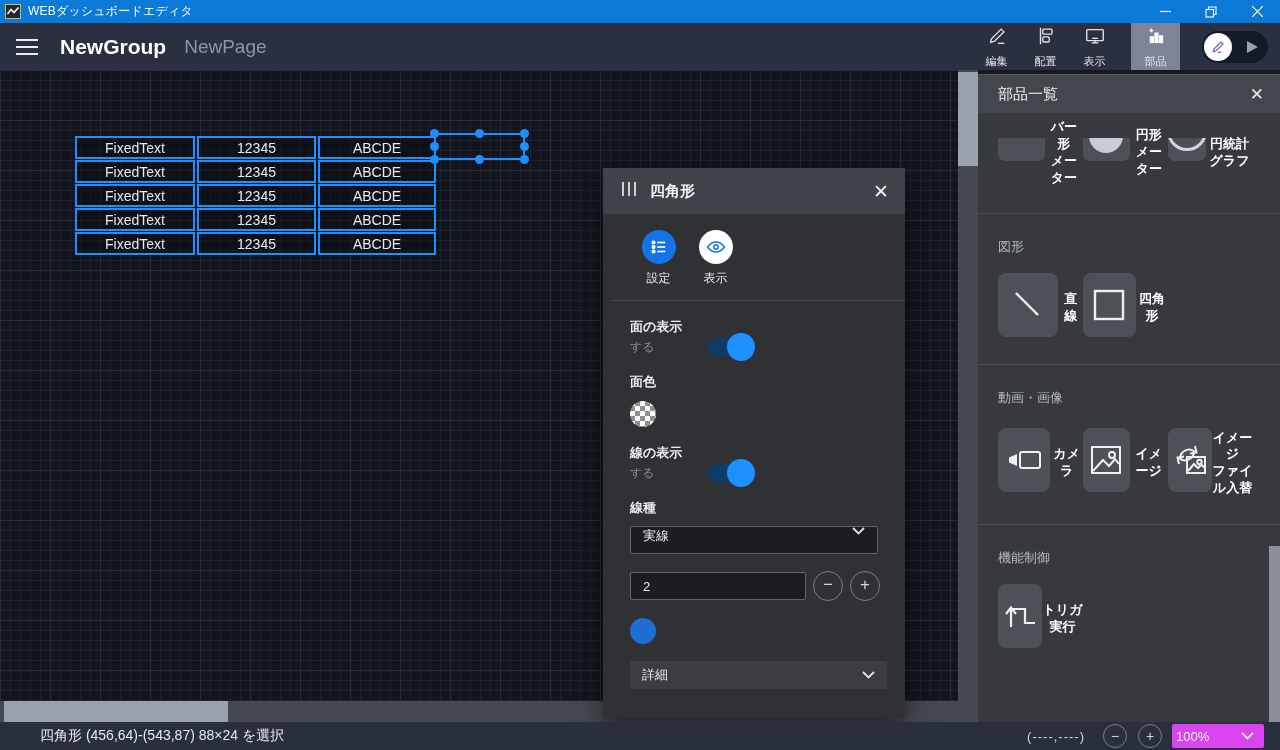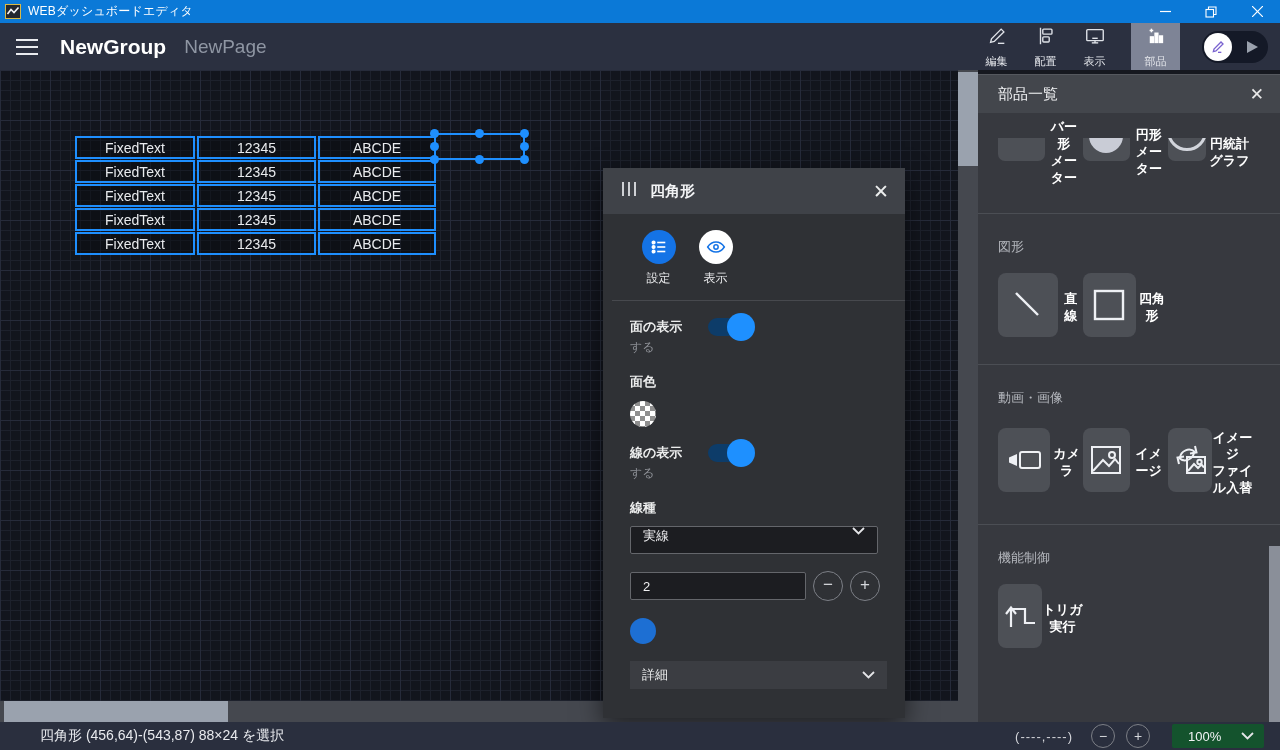--- a/index.html
+++ b/index.html
@@ -93,21 +93,21 @@
   .props-body { padding:16px 18px 0 27px; }
   .tabs { display:flex; }
   .tab { width:57px; display:flex; flex-direction:column; align-items:center; }
   .tab-circle { width:34px; height:34px; border-radius:50%; display:flex; align-items:center;
     justify-content:center; }
   .tab-circle.on { background:#1473e6; }
   .tab-circle.off { background:#ffffff; }
   .tab-label { margin-top:6px; font-size:12px; color:#e8e9eb; }
   .tabs-sep { border-bottom:1px solid #47494e; margin:13px -18px 0 -18px; }
   .field { margin-top:17px; }
-  .frow { display:flex; align-items:flex-start;font-family:Liberation Serif, serif; }
+  .frow { display:flex; align-items:flex-end;font-family:Liberation Serif, serif; }
   .flabel { font-size:13px; font-weight:bold; color:#eceded; }
   .fsub { font-size:12px; color:#8d9096; margin-top:3px; }
   .toggle { margin-left:26px; position:relative; width:44px; height:18px; border-radius:9px;
     background:#0d3c69; }
   .toggle-knob { position:absolute; right:-3px; top:-5px; width:28px; height:28px;
     border-radius:50%; background:#1e90ff; }
   .swatch { width:26px; height:26px; border-radius:50%; margin-top:10px; }
   .swatch.checker { background-color:#fff;
     background-image:
       linear-gradient(45deg,#8f8f8f 25%,transparent 25%,transparent 75%,#8f8f8f 75%),
@@ -131,22 +131,22 @@
   .statusbar { position:absolute; left:0; right:0; bottom:0; height:28px; background:#2a2f3e;
     display:flex; align-items:center; color:#e8eaee; font-size:14px; z-index:70; }
   .status-text { margin-left:40px; }
   .status-right { margin-left:auto; display:flex; align-items:center; margin-right:16px; }
   .coords { font-size:13px; color:#d4d6db; letter-spacing:1px; }
   .zoom-btn { width:24px; height:24px; border-radius:50%; border:1px solid #7c7f86;
     background:transparent; color:#d6d8dc; font-size:14px; display:flex; align-items:center;
     justify-content:center; }
   .zoom-btn.minus { margin-left:18px; }
   .zoom-btn.plus { margin-left:11px; }
-  .zoom-select { width:92px; height:24px; background:#14532d; border-radius:2px; display:flex;
-    align-items:center; padding:0 10px 0 16px; color:#f2f3f5; font-size:13px; margin-left:22px; }
+  .zoom-select { width:92px; height:24px; background:#d946ef; border-radius:2px; display:flex;
+    align-items:center; padding:0 10px 0 4px; color:#f2f3f5; font-size:13px; margin-left:10px; }
 </style>
 </head>
 <body>
 
 <div class="titlebar">
   <span class="app-icon">
     <svg width="16" height="15" viewBox="0 0 16 15">
         <rect x="0.5" y="0.5" width="15" height="14" fill="#23272e" stroke="#d9b945"></rect>
         <polyline points="2.5,10 6,5.5 9,8.5 13.5,3.5" fill="none" stroke="#f5f6f8" stroke-width="1.6"></polyline>
       </svg>

